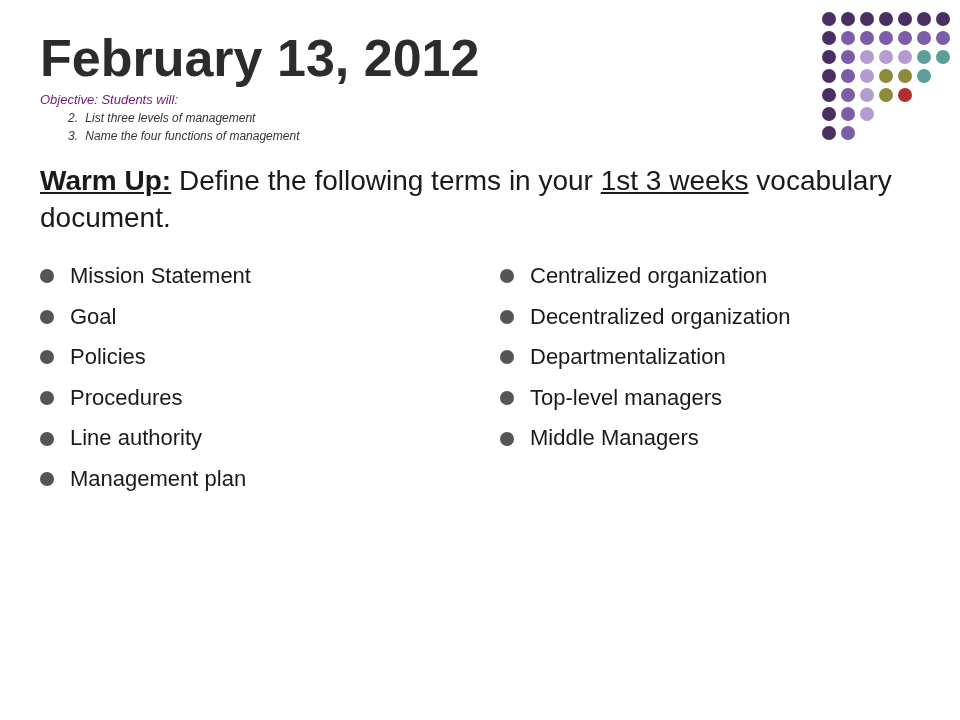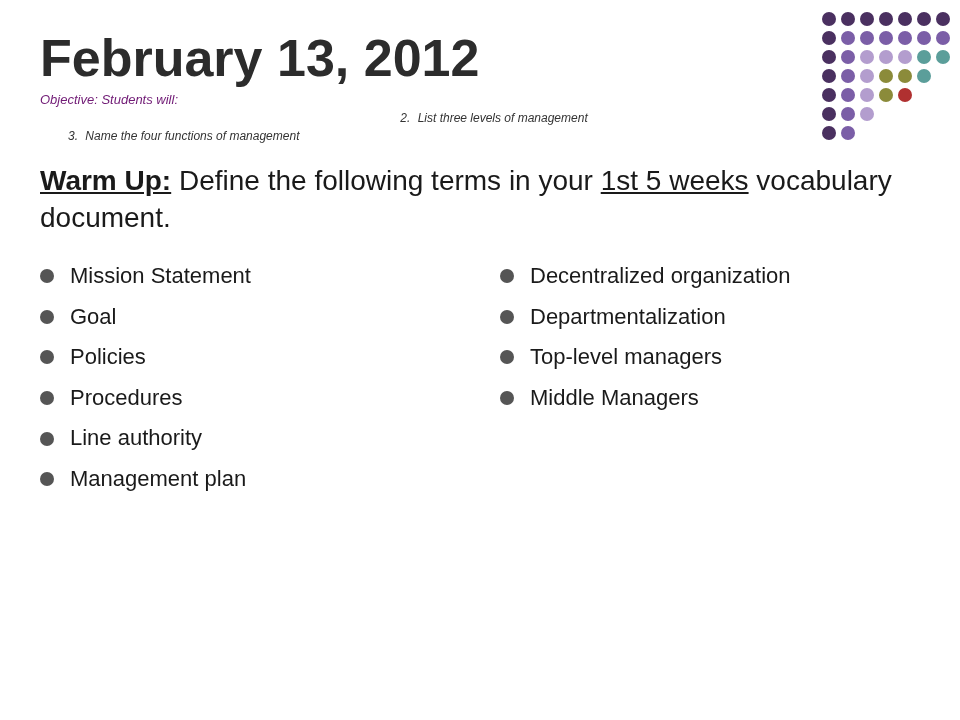--- a/index.html
+++ b/index.html
@@ -218,50 +218,51 @@
       <span class="dot dot-empty"></span>
       <span class="dot dot-empty"></span>
     </div>
   </div>
 
   <h1 class="title">February 13, 2012</h1>
 
   <div>
     <p class="objective-label">Objective: Students will:</p>
     <ol class="objective-list">
-      <li style="padding-left: 18px; text-align: center;"><span style="margin-right: 4px;">2.  </span>
+      <li style="padding-left: 18px;"><span style="margin-right: 4px;">2.  </span>
         <span>List three levels of management</span>
       </li>
       <li style="padding-left: 18px;"><span style="margin-right: 4px;">3.  </span>
         <span>Name the four functions of management</span>
       </li>
     </ol>
   </div>
 
   <div class="warm-up-section">
     <p class="warm-up-text">
-      <span class="warm-up-label">Warm Up:</span><span> Define the following terms in your </span><span class="underline-text">1st 5 weeks</span><span> vocabulary document.</span>
+      <span class="warm-up-label">Warm Up:</span><span> Define the following terms in your </span><span class="underline-text">1st 3 weeks</span><span> vocabulary document.</span>
     </p>
   </div>
 
   <div class="columns-container">
 
     <div class="left-column">
       <ul class="bullet-list">
         <li><span>Mission Statement</span></li>
         <li><span>Goal</span></li>
         <li><span>Policies</span></li>
         <li><span>Procedures</span></li>
         <li><span>Line authority</span></li>
         <li><span>Management plan</span></li>
       </ul>
     </div>
 
     <div class="right-column">
       <ul class="bullet-list">
+        <li><span>Centralized organization</span></li>
         <li><span>Decentralized organization</span></li>
         <li><span>Departmentalization</span></li>
         <li><span>Top-level managers</span></li>
         <li><span>Middle Managers</span></li>
       </ul>
     </div>
   </div>
 
 </div>
 

